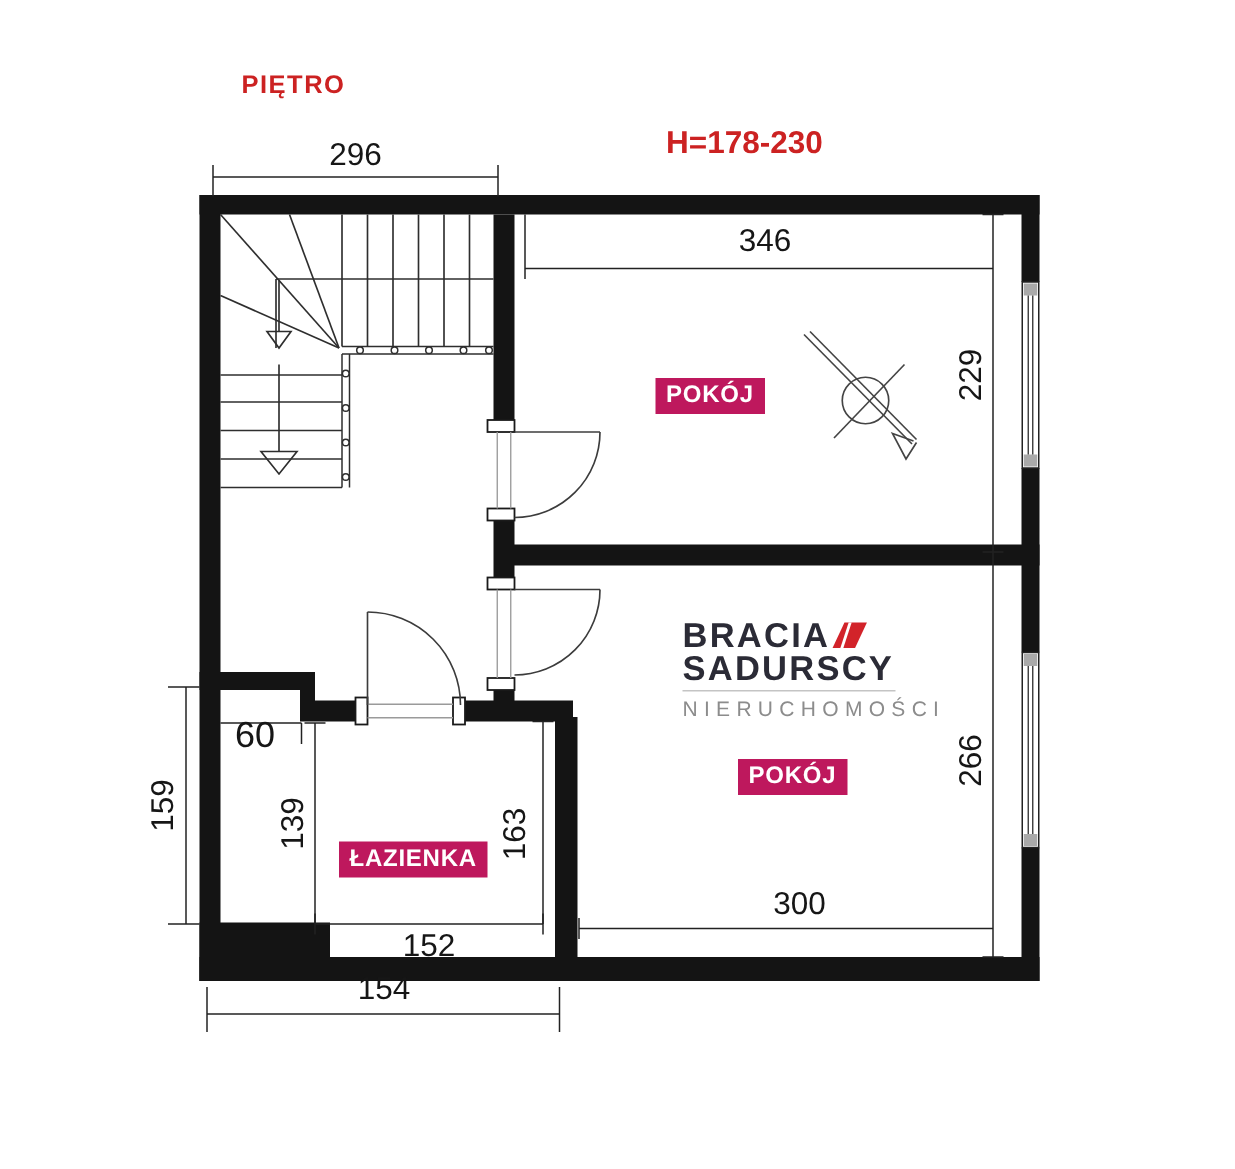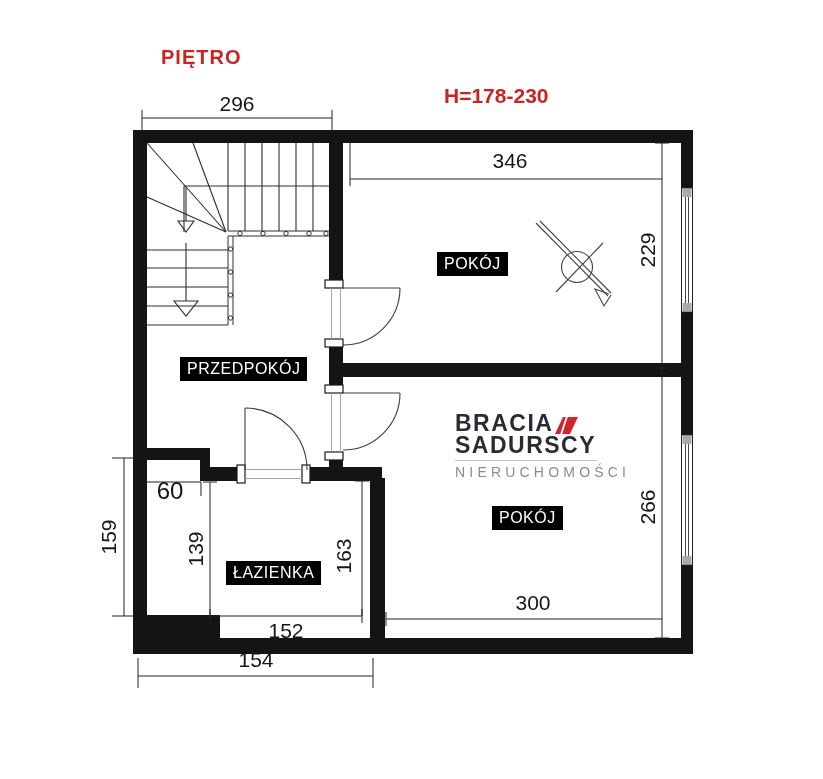--- a/index.html
+++ b/index.html
@@ -3,27 +3,27 @@
 <meta charset="utf-8">
 <style>
   html,body{margin:0;padding:0;background:#ffffff;}
   body{width:823px;height:779px;font-family:"Liberation Sans",sans-serif;}
   #plan{position:relative;width:823px;height:779px;background:#ffffff;overflow:hidden;}
   #drawing{position:absolute;left:0;top:0;}
   .txt{position:absolute;color:#161616;font-size:21px;line-height:24px;white-space:nowrap;}
   .dim{width:80px;height:24px;text-align:center;}
   .rot{transform:rotate(-90deg);}
   .red{color:#cc2222;font-weight:bold;}
-  .roomlabel{position:absolute;background:#000000;color:#ffffff;font-size:16px;
-             font-weight:normal;padding:3px 7px;line-height:18px;letter-spacing:0.5px;white-space:nowrap;}
-  #floor-title{left:161px;top:45px;font-size:20px;letter-spacing:1px;}
+  .roomlabel{position:absolute;background:#be185d;color:#ffffff;font-size:16px;
+             font-weight:bold;padding:3px 7px;line-height:18px;letter-spacing:0.5px;white-space:nowrap;}
+  #floor-title{left:161px;top:45px;font-size:17px;letter-spacing:1px;}
   #height-label{left:444px;top:84px;font-size:21px;}
   
   #logo{position:absolute;left:455px;top:412px;width:160px;}
-  .logo-row{display:flex;align-items:flex-end;}
+  .logo-row{display:flex;align-items:center;}
   .logo-big{color:#2b2b36;font-size:23px;font-weight:bold;line-height:22px;letter-spacing:1.5px;}
   .logo-flag{display:inline-block;width:15px;height:17px;background:#d2232a;
              transform:skewX(-25deg);margin-left:6px;position:relative;top:0px;}
   .logo-flag::after{content:"";position:absolute;left:4px;top:0;width:2px;height:17px;background:#ffffff;
              transform:skewX(8deg);}
   #logo-rule{width:142px;border-top:1px solid #c4c4c4;margin-top:4px;}
   .logo-small{color:#8c8c8c;font-size:14px;letter-spacing:4.2px;margin-top:3px;white-space:nowrap;}
 </style>
 </head>
 <body>
@@ -198,21 +198,20 @@
   <div class="txt dim" style="left:493px;top:591px;">300</div>
   <div class="txt dim" style="left:246px;top:591px;margin-top:28px;">152</div>
   <div class="txt dim" style="left:216px;top:648px;">154</div>
   <div class="txt dim" style="left:130px;top:479px;font-size:24px;">60</div>
   <div class="txt dim rot" style="left:156px;top:537px;">139</div>
   <div class="txt dim rot" style="left:69px;top:525px;">159</div>
   <div class="txt dim rot" style="left:304px;top:544px;">163</div>
 
   <div class="roomlabel" style="left:437px;top:252px;">POKÓJ</div>
   <div class="roomlabel" style="left:492px;top:506px;">POKÓJ</div>
-  <div class="roomlabel" style="left:180px;top:357px;">PRZEDPOKÓJ</div>
   <div class="roomlabel" style="left:226px;top:528px;margin-top:33px;">ŁAZIENKA</div>
 
   <div id="logo">
     <div class="logo-row">
       <span class="logo-big">BRACIA</span>
       <span class="logo-flag"></span>
     </div>
     <div class="logo-big">SADURSCY</div>
     <div id="logo-rule"></div>
     <div class="logo-small">NIERUCHOMOŚCI</div>

